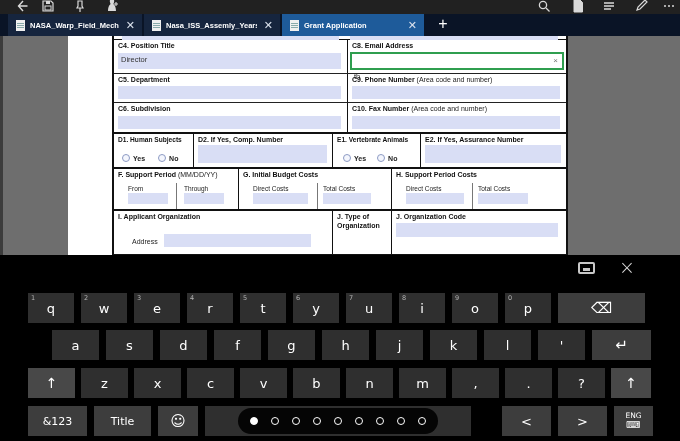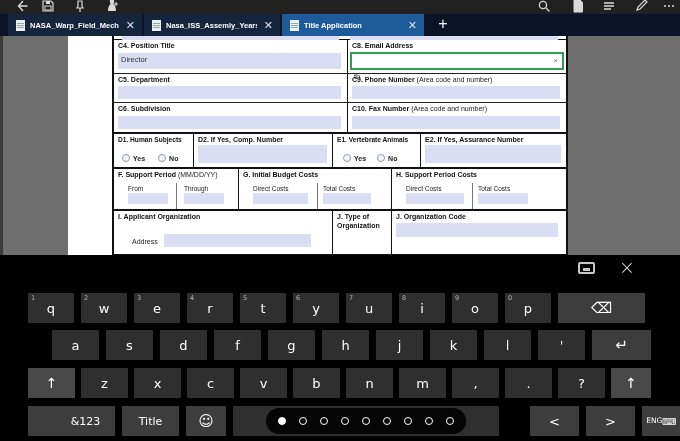--- a/index.html
+++ b/index.html
@@ -59,27 +59,27 @@
   .key{position:relative;height:30px;background:#2f2f2f;color:#fff;display:flex;
     align-items:center;justify-content:center;font-size:13px;}
   .key .hint{position:absolute;left:3px;top:1px;font-size:6.5px;color:#b5b5b5;}
   .key.letter{width:46px;}
   .krow2 .key.letter{width:47px;}
   .krow3 .key.letter{width:47px;}
   .key.backspace{width:87px;background:#3d3d3d;font-size:15px;}
   .key.enter{width:59px;background:#3d3d3d;font-size:15px;}
   .key.shift{width:47px;background:#484848;font-size:14px;}
   .key.rshift{width:40px;background:#484848;font-size:14px;}
-  .key.sym{width:59px;background:#3d3d3d;font-size:11px;padding-left:28px;}
+  .key.sym{width:59px;background:#3d3d3d;font-size:11px;}
   .key.ctrl{width:57px;background:#3d3d3d;font-size:11px;}
   .key.emoji{width:40px;background:#3d3d3d;font-size:15px;}
   .key.space{width:266px;}
   .key.arrow{width:49px;background:#3d3d3d;font-size:13px;}
   .key.arrow.gapL{margin-left:24px;}
-  .key.lang{width:39px;background:#3d3d3d;flex-direction:row;font-size:7.5px;line-height:1;}
+  .key.lang{width:39px;background:#3d3d3d;flex-direction:column;font-size:7.5px;line-height:1;}
   .key.lang .kbglyph{font-size:10px;margin-top:1px;}
   .dotspill{position:absolute;left:50%;top:50%;transform:translate(-50%,-50%);
     width:200px;height:26px;background:#050505;border-radius:13px;
     display:flex;align-items:center;justify-content:center;gap:13px;}
   .dot{width:8px;height:8px;border-radius:50%;border:1.5px solid #fff;box-sizing:border-box;}
   .dot.on{background:#fff;}
 </style>
 </head>
 <body>
 
@@ -149,21 +149,21 @@
         </span>
       <span class="ttitle">Nasa_ISS_Assemly_Years</span>
       <span class="tclose">✕</span>
     </div>
     <div class="tab active" style="left:282px;width:142px">
       <span class="ticon">
           <i style="top:3px"></i>
           <i style="top:5px"></i>
           <i style="top:7px"></i>
         </span>
-      <span class="ttitle">Title Application</span>
+      <span class="ttitle">Grant Application</span>
       <span class="tclose">✕</span>
     </div>
     <div class="newtab">+</div>
   </div>
 
   <div class="docarea">
     <div class="docedge"></div>
     <div class="page">
       <div class="form">
 

